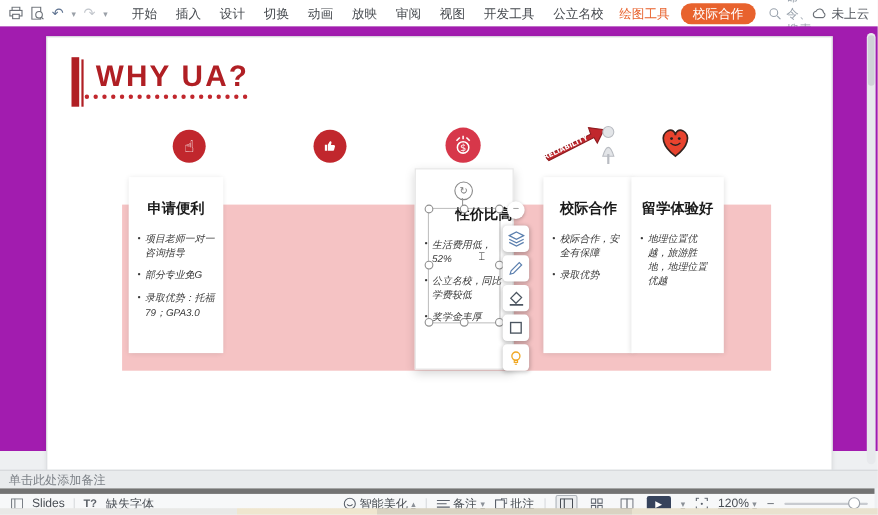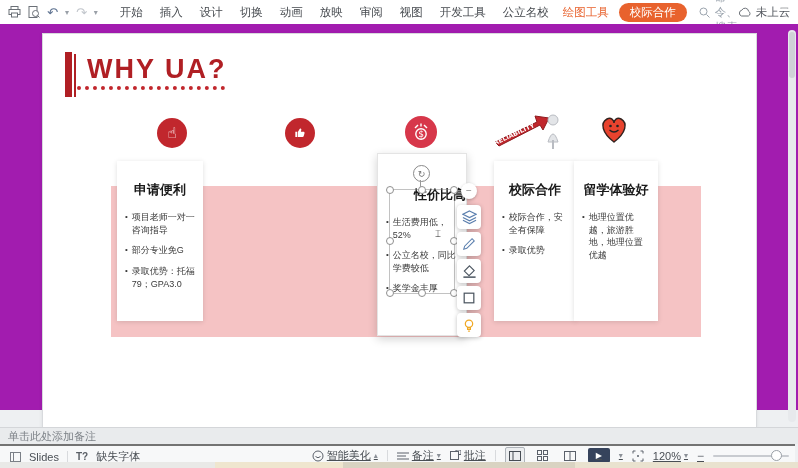--- a/index.html
+++ b/index.html
@@ -45,21 +45,21 @@
     color:#b01f24;letter-spacing:2px;
   }
   .title-dots{position:absolute;left:34px;top:38px;width:148px;height:14px;border-bottom:4px dotted #c1272d;}
   .pink-band{position:absolute;left:68px;top:152px;width:590px;height:151px;background:#f5c3c4;}
 
   .card{
     position:absolute;top:127px;width:86px;height:160px;background:#ffffff;
     box-shadow:0 1px 5px rgba(0,0,0,.13);
   }
   .card .ctitle{margin-top:20px;text-align:center;font-size:13px;font-weight:bold;color:#1a1a1a;}
-  .card ul{list-style:none;margin:12px 0 0 0;padding:0 8px 0 8px;}
+  .card ul{list-style:none;margin:12px 0 0 0;padding:0 8px 0 8px;font-style:italic;}
   .card li{display:flex;gap:4px;font-size:9px;line-height:1.4;color:#3a3a3a;margin-bottom:8px;}
   .card li::before{content:"•";font-size:8px;color:#3a3a3a;line-height:1.6;}
   .c1{left:74px;}
   .c2{left:215px;width:84px;}
   .c3{left:334px;top:119px;width:88px;height:181px;border:1px solid #e4e4e4;box-shadow:0 3px 9px rgba(0,0,0,.18);}
   .c3 .ctitle{margin-top:32px;text-align:right;}
   .c4{left:451px;width:82px;}
   .c5{left:531px;width:84px;}
 
   .circle-icon{
@@ -102,22 +102,22 @@
   .ftb1{top:22px;} .ftb2{top:49px;} .ftb3{top:76px;} .ftb4{top:103px;} .ftb5{top:130px;}
 
   
   .notesbar{
     position:absolute;left:0;top:427px;width:798px;height:17px;
     background:#e9ebed;border-top:1px solid #d4d6d9;
     font-size:11px;color:#7c8187;display:flex;align-items:flex-end;padding-left:8px;box-sizing:border-box;
   }
   .statusbar{
     position:absolute;left:0;top:444px;width:795px;height:18px;
-    background:#f7f8f9;border-top:2px solid #737373;
-    display:flex;align-items:flex-end;font-size:11px;color:#4a4f55;
+    background:#f7f8f9;border-top:5px solid #737373;
+    display:flex;align-items:center;font-size:11px;color:#4a4f55;
   }
   .sb-left{display:flex;align-items:center;gap:8px;padding-left:10px;}
   .sb-sep{width:1px;height:11px;background:#d8dadd;}
   .tq{font-size:10px;font-weight:bold;color:#5a5f66;}
   .sb-right{margin-left:auto;display:flex;align-items:center;gap:9px;padding-right:6px;text-decoration:underline;}
   .sb-item{display:flex;align-items:center;gap:3px;white-space:nowrap;}
   .caret{font-size:8px;color:#8b9097;}
   .viewbtn{display:flex;align-items:center;justify-content:center;width:18px;height:15px;border-radius:2px;}
   .viewbtn.sel{border:1px solid #aeb3b9;background:#eceef0;}
   .playbtn{

